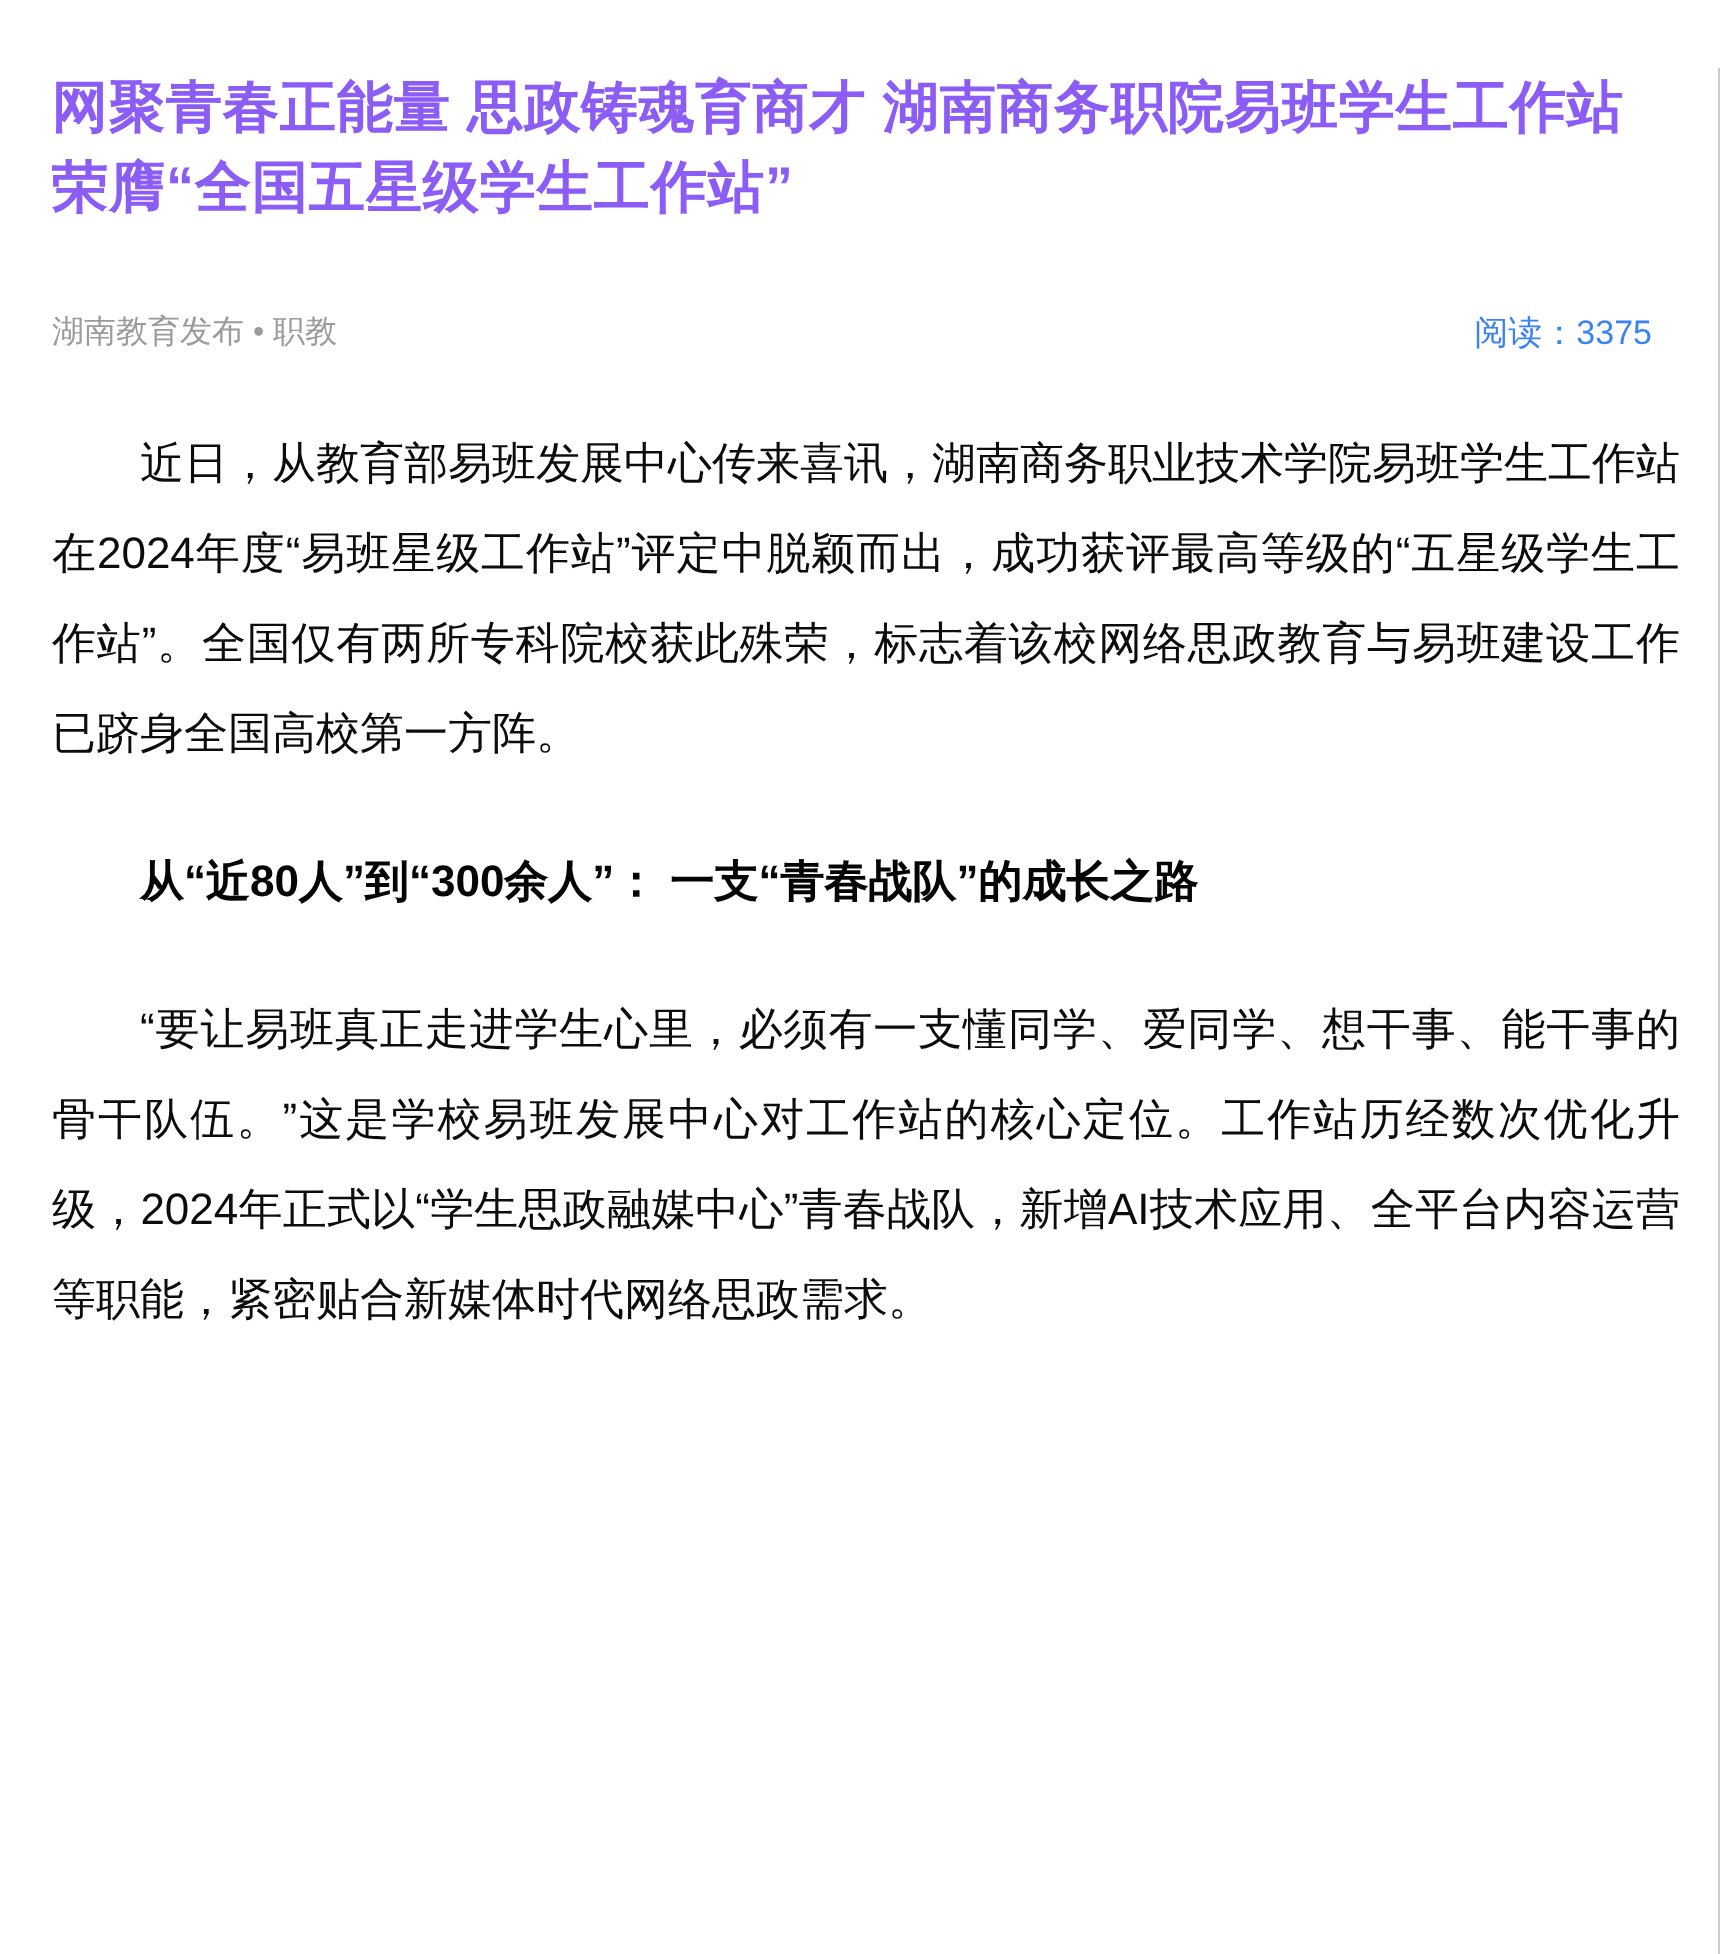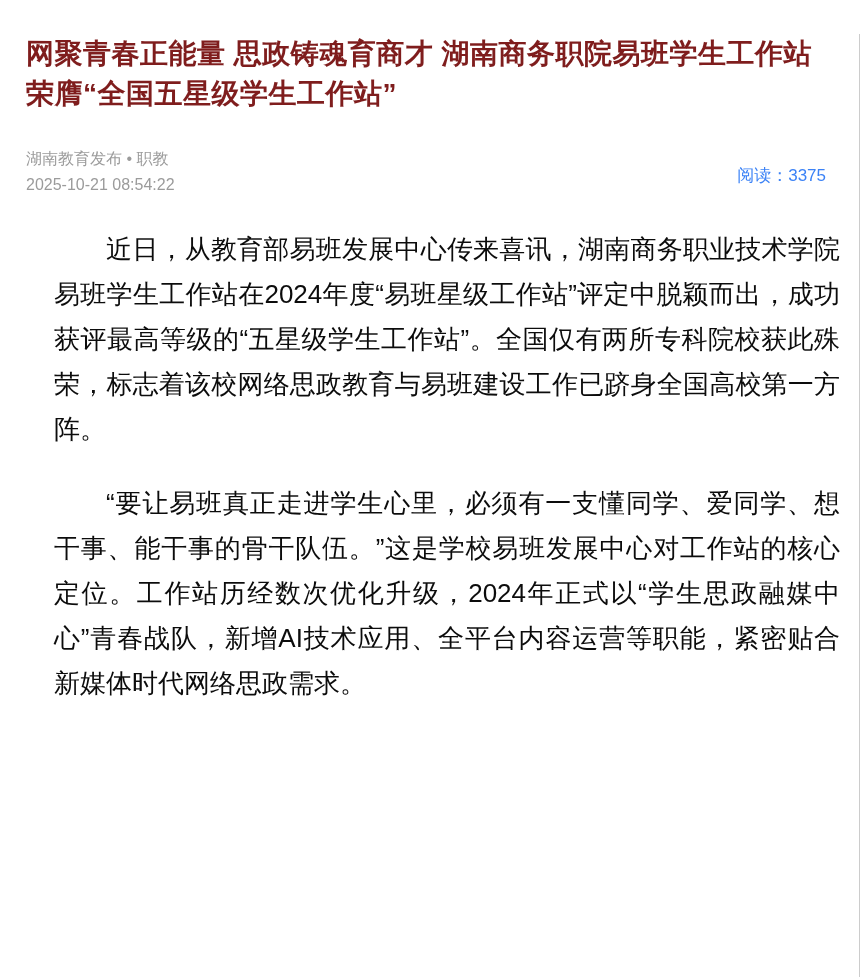--- a/index.html
+++ b/index.html
@@ -17,54 +17,53 @@
     background: #ffffff;
   }
   .content {
     padding: 0 26px 0 26px;
   }
   .article-title {
     margin-top: 34px;
     font-size: 28px;
     line-height: 40px;
     font-weight: 700;
-    color: #7f1d1d;
+    color: #8b5cf6;
     letter-spacing: 0.5px;
   }
   .meta-row {
     margin-top: 32px;
     display: flex;
     justify-content: space-between;
-    align-items: center;
+    align-items: flex-end;
   }
   .meta-left {
     font-size: 16px;
     line-height: 26px;
     color: #9b9b9b;
   }
   .meta-right {
     font-size: 17px;
     line-height: 26px;
     color: #3b82f6;
     padding-right: 14px;
     margin-top: 8px;
   }
   .article-body {
     margin-top: 8px;
   }
   .article-body p,
   .article-body h2 {
     margin-top: 29px;
-    font-size: 26px;
+    font-size: 22px;
     line-height: 45px;
     color: #0c0c0c;
     text-indent: 2em;
     text-align: justify;
     font-weight: 400;
-    margin-left: 28px;
   }
   .article-body h2 {
     font-weight: 700;
     color: #050505;
   }
   .right-rule {
     position: absolute;
     top: 0;
     bottom: 0;
     right: 6px;
@@ -76,27 +75,27 @@
 <body>
 
 <div class="page">
   <div class="content">
 
     <h1 class="article-title">网聚青春正能量 思政铸魂育商才 湖南商务职院易班学生工作站荣膺“全国五星级学生工作站”</h1>
 
     <div class="meta-row">
       <div class="meta-left">
         <div>湖南教育发布 • 职教</div>
-        <div>2025-10-21 08:54:22</div>
       </div>
       <div class="meta-right">阅读：3375</div>
     </div>
 
     <div class="article-body">
       <p>近日，从教育部易班发展中心传来喜讯，湖南商务职业技术学院易班学生工作站在2024年度“易班星级工作站”评定中脱颖而出，成功获评最高等级的“五星级学生工作站”。全国仅有两所专科院校获此殊荣，标志着该校网络思政教育与易班建设工作已跻身全国高校第一方阵。</p>
+      <h2>从“近80人”到“300余人”： 一支“青春战队”的成长之路</h2>
       <p>“要让易班真正走进学生心里，必须有一支懂同学、爱同学、想干事、能干事的骨干队伍。”这是学校易班发展中心对工作站的核心定位。工作站历经数次优化升级，2024年正式以“学生思政融媒中心”青春战队，新增AI技术应用、全平台内容运营等职能，紧密贴合新媒体时代网络思政需求。</p>
     </div>
 
   </div>
 
   <div class="right-rule"></div>
 
 </div>
 
 </body></html>

